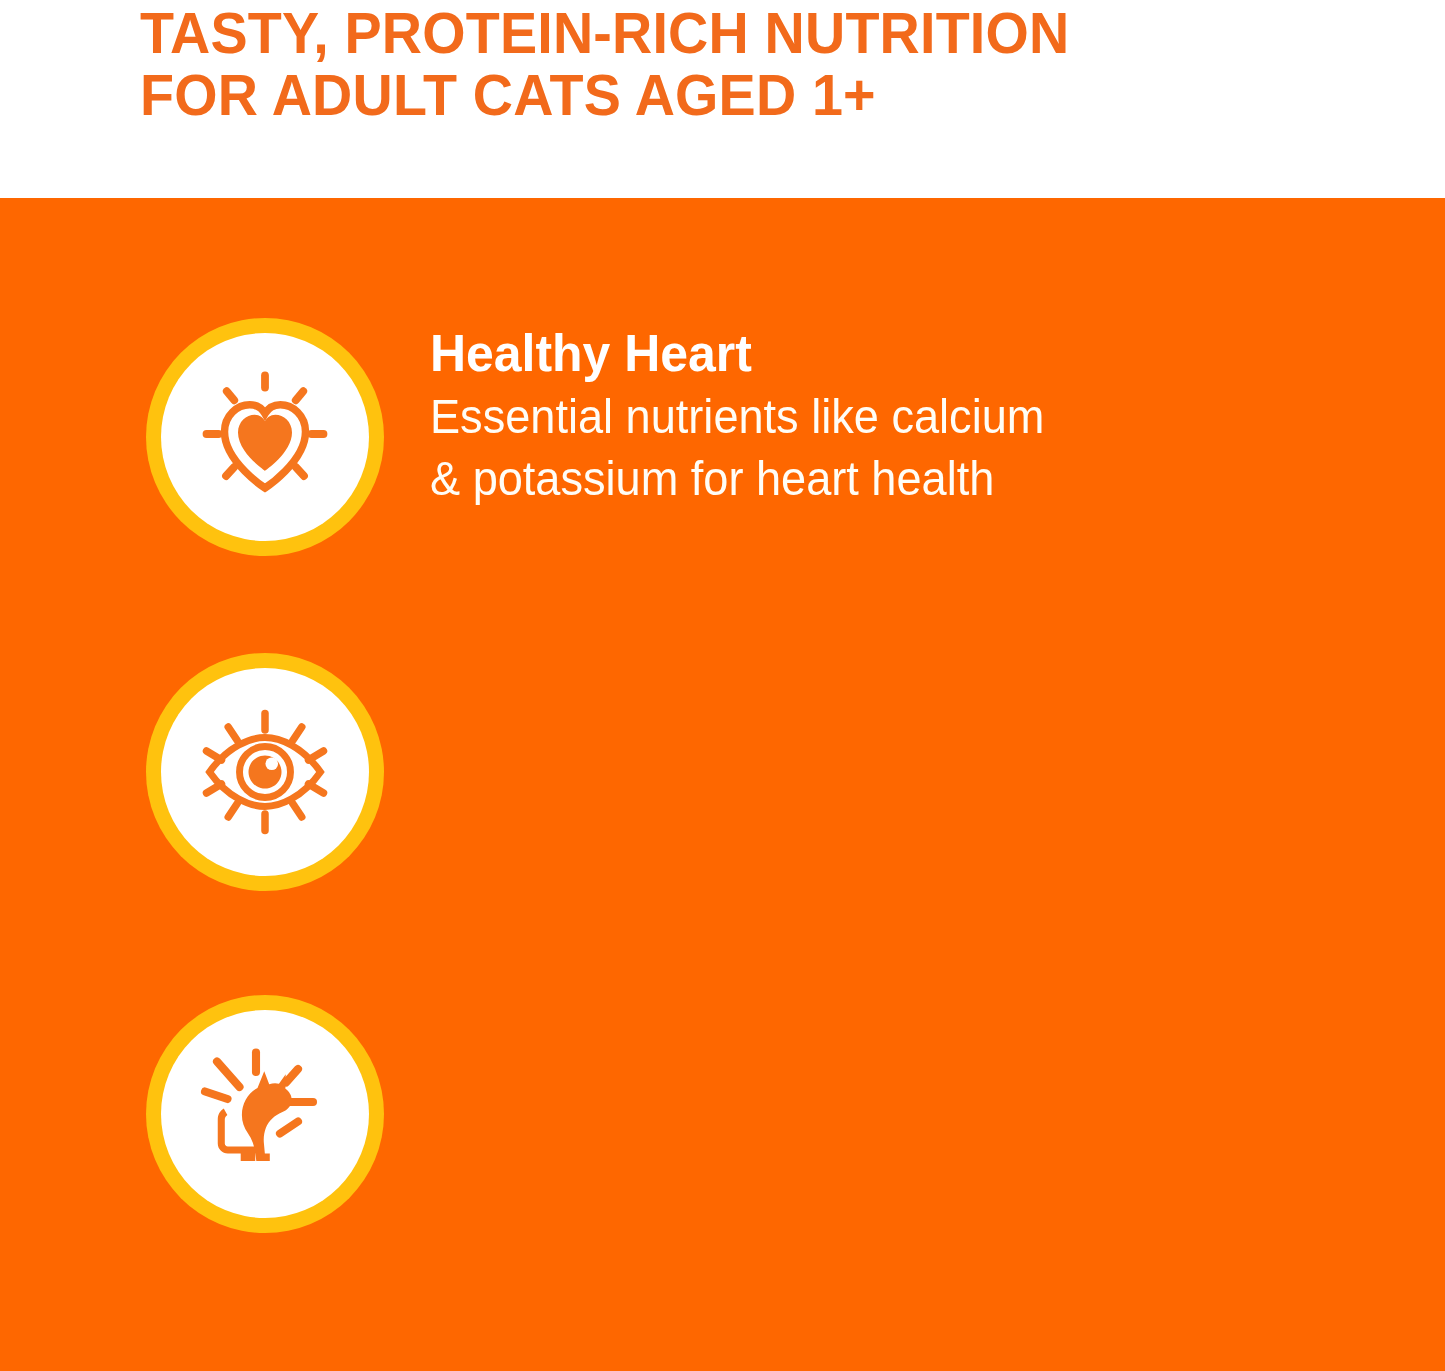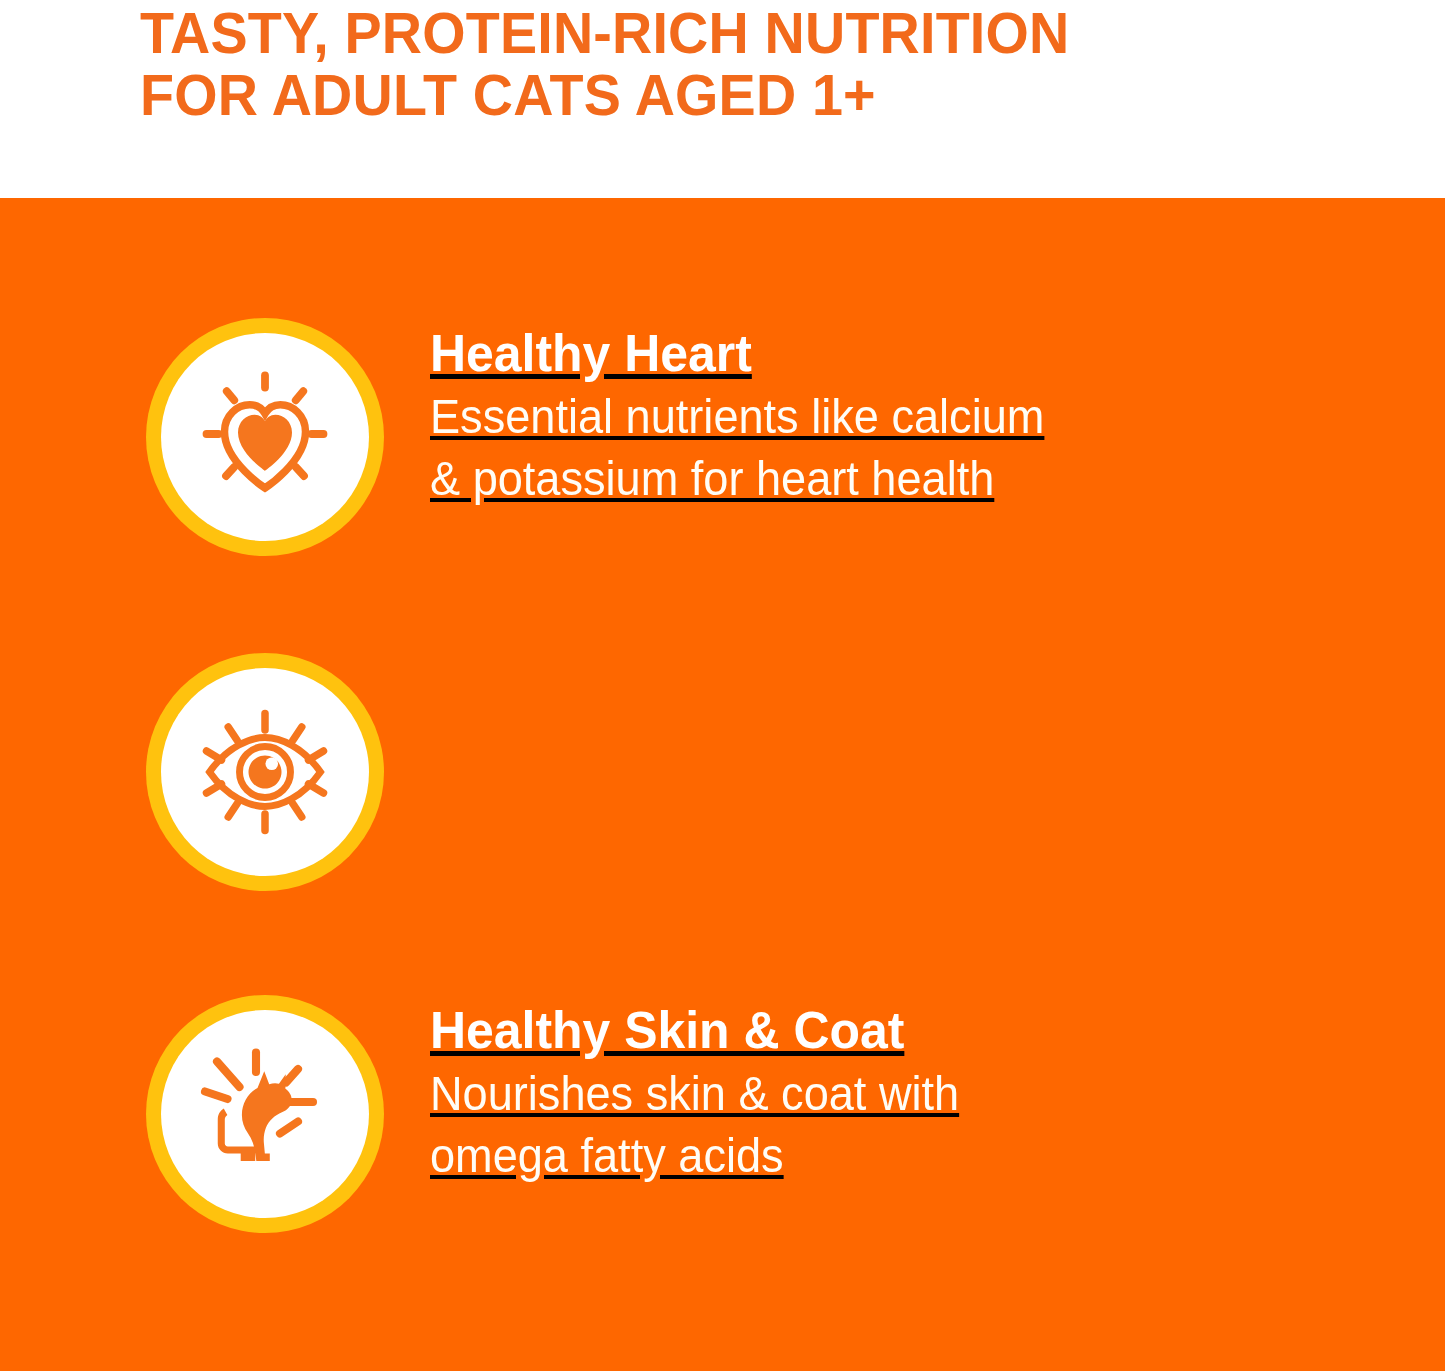--- a/index.html
+++ b/index.html
@@ -63,21 +63,20 @@
     width: 100%;
     height: 100%;
   }
 
   .benefit-row {
     position: absolute;
     left: 0;
     width: 100%;
     display: flex;
     align-items: flex-start;
-    text-decoration: underline;
   }
   .row-1 { top: 120px; }
   .row-2 { top: 455px; }
   .row-3 { top: 797px; }
 
   
   .icon-badge {
     position: relative;
     flex: 0 0 auto;
     margin-left: 146px;
@@ -246,22 +245,17 @@
                 C23.8 51.3 23.2 52.4 23.2 53.6
                 L23.2 69.6
                 C23.2 70.7 24.1 71.6 25.2 71.6
                 L43.5 71.6
                 L43.5 81.3
                 Z
               "></path>
             </svg>
           </div>
         </div>
-        <div class="benefit-text">
-          <div class="benefit-title">Healthy Skin &amp; Coat</div>
-          <div class="benefit-desc">Nourishes skin &amp; coat with
-omega fatty acids</div>
-        </div>
       </div>
 
     </div>
   </div>
 </div>
 
 </body></html>

